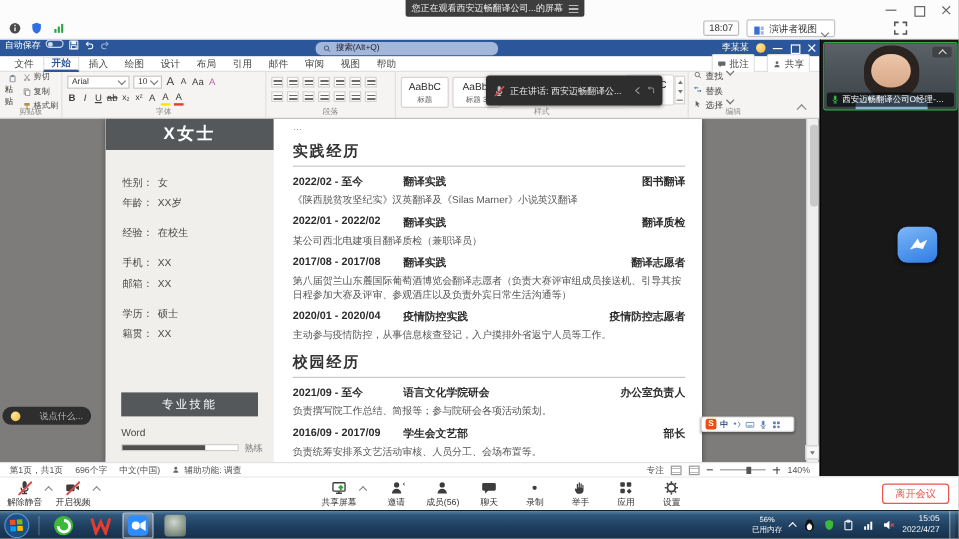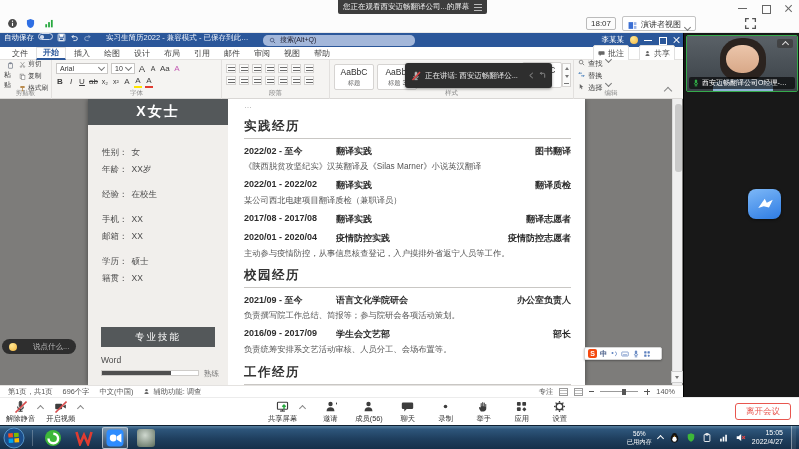--- a/index.html
+++ b/index.html
@@ -339,21 +339,20 @@
       <span class="togpill"></span>
       <svg width="9" height="9" stroke="#fff" fill="#fff">
           <use href="#i-save"></use>
         </svg>
       <svg width="9" height="9" stroke="#fff">
           <use href="#i-undo"></use>
         </svg>
       <svg width="9" height="9" stroke="#fff" opacity="0.55" style="transform:scaleX(-1)">
           <use href="#i-undo"></use>
         </svg>
-      <span class="w-doc-title">实习生简历2022 - 兼容模式 - 已保存到此电脑</span>
       <div class="w-search">
         <svg width="7" height="7" stroke="#39486b" fill="none">
             <use href="#i-search"></use>
           </svg>
         <span>搜索(Alt+Q)</span>
       </div>
       <div class="w-user">
         <span>李某某</span>
         <span class="emoji"></span>
         <span class="wwc min"></span>
@@ -590,20 +589,21 @@
             <span class="r-date">2022/01 - 2022/02</span>
             <span class="r-role">翻译实践</span>
             <span class="r-tag">翻译质检</span>
           </div>
           <div class="r-desc">某公司西北电建项目翻译质检（兼职译员）</div>
           <div class="r-head">
             <span class="r-date">2017/08 - 2017/08</span>
             <span class="r-role">翻译实践</span>
             <span class="r-tag">翻译志愿者</span>
           </div>
+          <div class="r-desc">第八届贺兰山东麓国际葡萄酒博览会翻译志愿者（负责大赛评审组成员接送机、引导其按日程参加大赛及评审、参观酒庄以及负责外宾日常生活沟通等）</div>
           <div class="r-head">
             <span class="r-date">2020/01 - 2020/04</span>
             <span class="r-role">疫情防控实践</span>
             <span class="r-tag">疫情防控志愿者</span>
           </div>
           <div class="r-desc">主动参与疫情防控，从事信息核查登记，入户摸排外省返宁人员等工作。</div>
 
           <div class="sec-h">校园经历</div>
           <div class="r-head">
             <span class="r-date">2021/09 - 至今</span>

